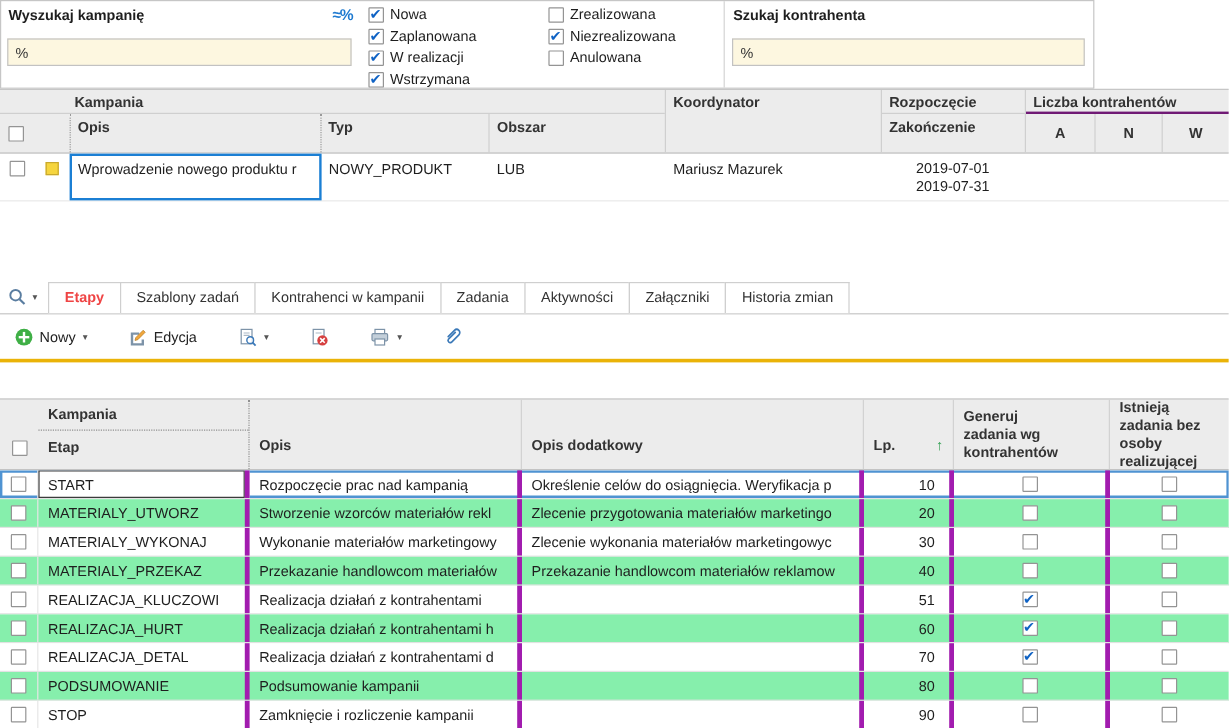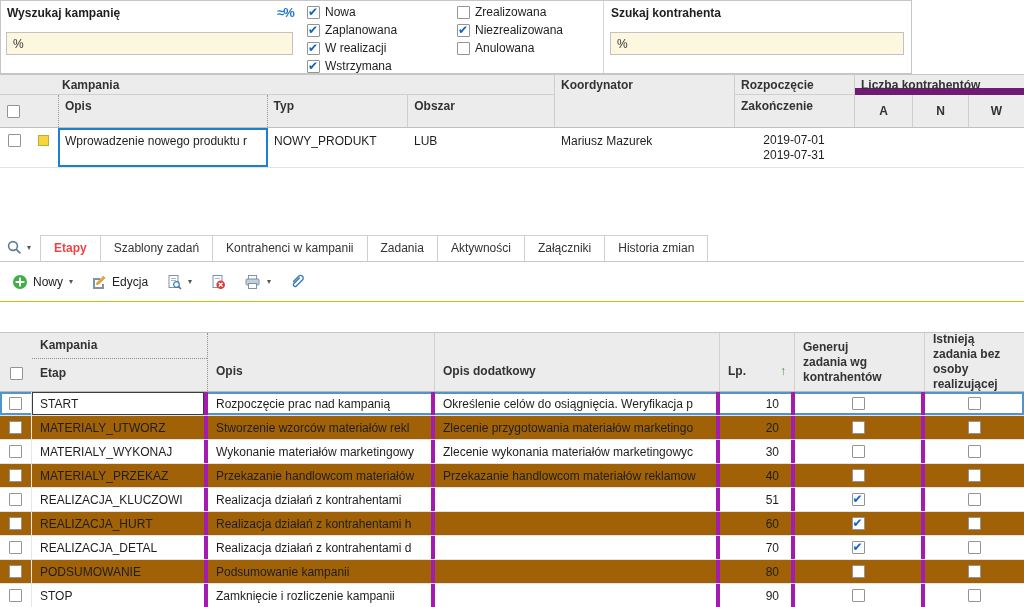--- a/index.html
+++ b/index.html
@@ -26,21 +26,21 @@
   .cgh-sel{width:28px;display:flex;align-items:center;justify-content:center}
   .cgh-ico{width:30px}
   .cgh-opis{width:210px;padding:4px 6px;border-left:1px dotted #999;border-right:1px dotted #999}
   .cgh-typ{width:140px;padding:4px 6px}
   .cgh-obszar{width:147px;padding:4px 6px;border-left:1px solid #cfcfcf}
   .cgh-koord{width:180px;border-right:1px solid #cfcfcf;padding:3px 6px}
   .cgh-g3{width:120px;border-right:1px solid #cfcfcf}
   .cgh-g3-top{height:20px;border-bottom:1px solid #cfcfcf;padding:3px 6px 0}
   .cgh-g3-bot{padding:4px 6px}
   .cgh-g4{width:169px}
-  .cgh-g4-top{height:20px;border-bottom:7px solid #701a75;padding:3px 6px 0}
+  .cgh-g4-top{height:20px;border-bottom:2px solid #701a75;padding:3px 6px 0}
   .cgh-g4-bot{display:flex;height:32px}
   .cgh-a{width:57px;display:flex;align-items:center;justify-content:center}
   .cgh-n{width:56px;display:flex;align-items:center;justify-content:center;border-left:1px solid #cfcfcf}
   .cgh-w{width:56px;display:flex;align-items:center;justify-content:center;border-left:1px solid #cfcfcf}
   .cg-row{display:flex;height:40px;border-bottom:1px solid #e3e3e3}
   .cgr-sel{width:28px;display:flex;justify-content:center;padding-top:6px}
   .cgr-ico{width:30px;display:flex;justify-content:center;padding-top:7px}
   .status-sq{width:11px;height:11px;background:#f6d53e;border:1px solid #c8a82e}
   .cgr-opis{width:210px;border:2px solid #1b7fd4;padding:4px 5px;white-space:nowrap;overflow:hidden;background:#fff}
   .cgr-cell{padding:6px 6px 0 6px;white-space:nowrap;overflow:hidden}
@@ -51,40 +51,40 @@
 
   
   .tabs-bar{display:flex;align-items:flex-end;height:26px;border-bottom:1px solid #c6c6c6;padding-left:4px}
   .tabs-tool{display:flex;align-items:center;gap:3px;height:24px;padding:0 9px 3px 2px;border-right:1px solid #d4d4d4;cursor:pointer}
   .tab{height:26px;padding:5px 13px 0;border:1px solid #cfcfcf;border-bottom:none;background:#fff;color:#333;cursor:pointer;margin-left:-1px;white-space:nowrap}
   .tab:first-of-type{margin-left:9px}
   .tab.active{color:#ef4444;font-weight:bold}
   .chev{font-size:8px;color:#555;margin-left:1px}
 
   
-  .toolbar{display:flex;align-items:center;height:40px;border-bottom:1px solid #eab308;padding:0 4px;gap:2px}
+  .toolbar{display:flex;align-items:center;height:40px;border-bottom:3px solid #eab308;padding:0 4px;gap:18px}
   .tb-btn{display:flex;align-items:center;gap:5px;background:none;border:none;font:inherit;color:#222;padding:5px 8px;cursor:pointer}
   .tb-btn svg{display:block}
 
   
   .egrid{margin-top:30px;width:1024px}
   .eg-header{display:flex;height:60px;background:#ececec;border-top:1px solid #c6c6c6;border-bottom:1px solid #b9b9b9;font-weight:bold;color:#333}
   .eh-sel{width:32px;display:flex;align-items:flex-end;justify-content:center;padding-bottom:11px}
   .eh-etap{width:176px;display:flex;flex-direction:column;border-right:1px dotted #8f8f8f}
   .eh-band{height:26px;padding:5px 6px 0 8px;border-bottom:1px dotted #8f8f8f}
   .eh-sub{flex:1;padding:7px 6px 0 8px}
   .eh-cell{display:flex;align-items:flex-end;padding:0 6px 13px 8px;border-right:1px solid #d2d2d2}
   .eh-opis{width:227px}.eh-dod{width:285px}
   .eh-lp{width:75px;justify-content:space-between;padding-right:8px}
   .sort-asc{color:#2e9e4f;font-weight:bold}
   .eh-multi{flex-direction:column;justify-content:center;align-items:flex-start;line-height:15px;padding:0 4px 0 8px}
   .eh-gen{width:130px}.eh-ist{width:99px;border-right:none}
 
   .erow{display:flex;height:24px;border-bottom:1px solid #e2e2e2;background:#fff}
-  .erow.alt{background:#a16207}
+  .erow.alt{background:#86efac}
   .erow.sel{background:#fff;box-shadow:inset 0 0 0 2px #4f93d2}
   .erow.sel .w-etap{box-shadow:inset 0 0 0 1px #3c3c3c;background:#fff}
   .ec{display:flex;align-items:center;height:100%;padding:0 6px 0 8px;white-space:nowrap;overflow:hidden;border-right:4px solid #a21caf}
   .ec-sel{width:32px;display:flex;align-items:center;justify-content:center;border-right:1px solid #e7e7e7}
   .w-etap{width:176px}.w-opis{width:227px}.w-dod{width:285px}
   .w-lp{width:75px;justify-content:flex-end;padding-right:12px}
   .w-gen{width:130px;justify-content:center;padding:0}
   .w-ist{width:99px;justify-content:center;padding:0;border-right:none}
 </style>
 </head>

